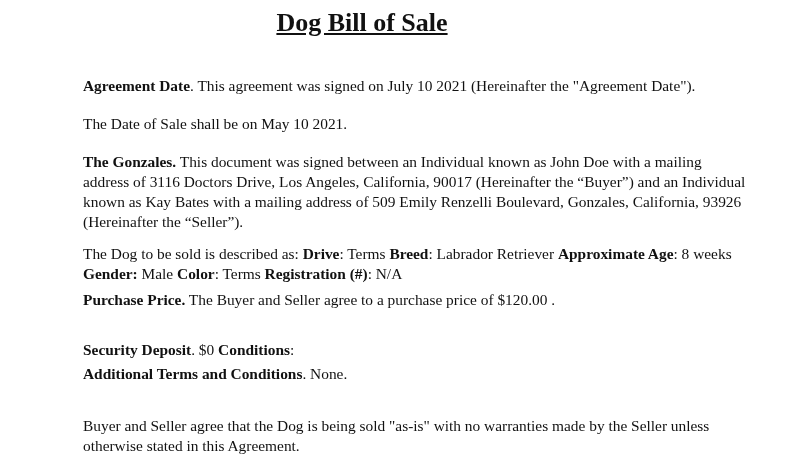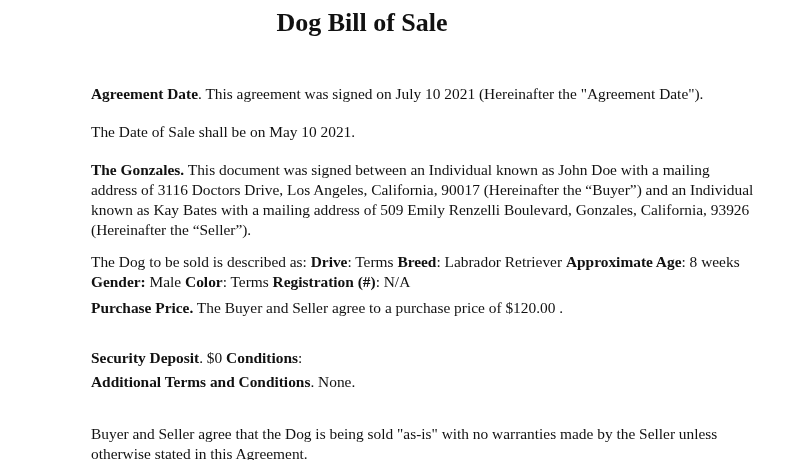--- a/index.html
+++ b/index.html
@@ -5,25 +5,25 @@
     html, body { margin: 0; padding: 0; background: #ffffff; }
     body {
       width: 810px; height: 460px; overflow: hidden;
       font-family: "Liberation Serif", "DejaVu Serif", serif;
       color: #111111;
       position: relative;
     }
     .title {
       position: absolute; left: 0; top: 6px; width: 724px;
       text-align: center; font-size: 26px; font-weight: bold;
-      margin: 0; line-height: 34px;
+      margin: 0; line-height: 34px; text-decoration: underline;
     }
     .p {
       position: absolute; left: 75px; width: 665px;
-      font-size: 15.4px; line-height: 20px; margin: 16px;
+      font-size: 15.4px; line-height: 20px; margin: 8px;
     }
     b { font-weight: bold; }
   </style>
 </head>
 <body>
 
 <h1 class="title">Dog Bill of Sale</h1>
 
 <p class="p" style="top:68px"><b>Agreement Date</b><span>. This agreement was signed on July 10 2021 (Hereinafter the "Agreement Date").</span></p>
 

